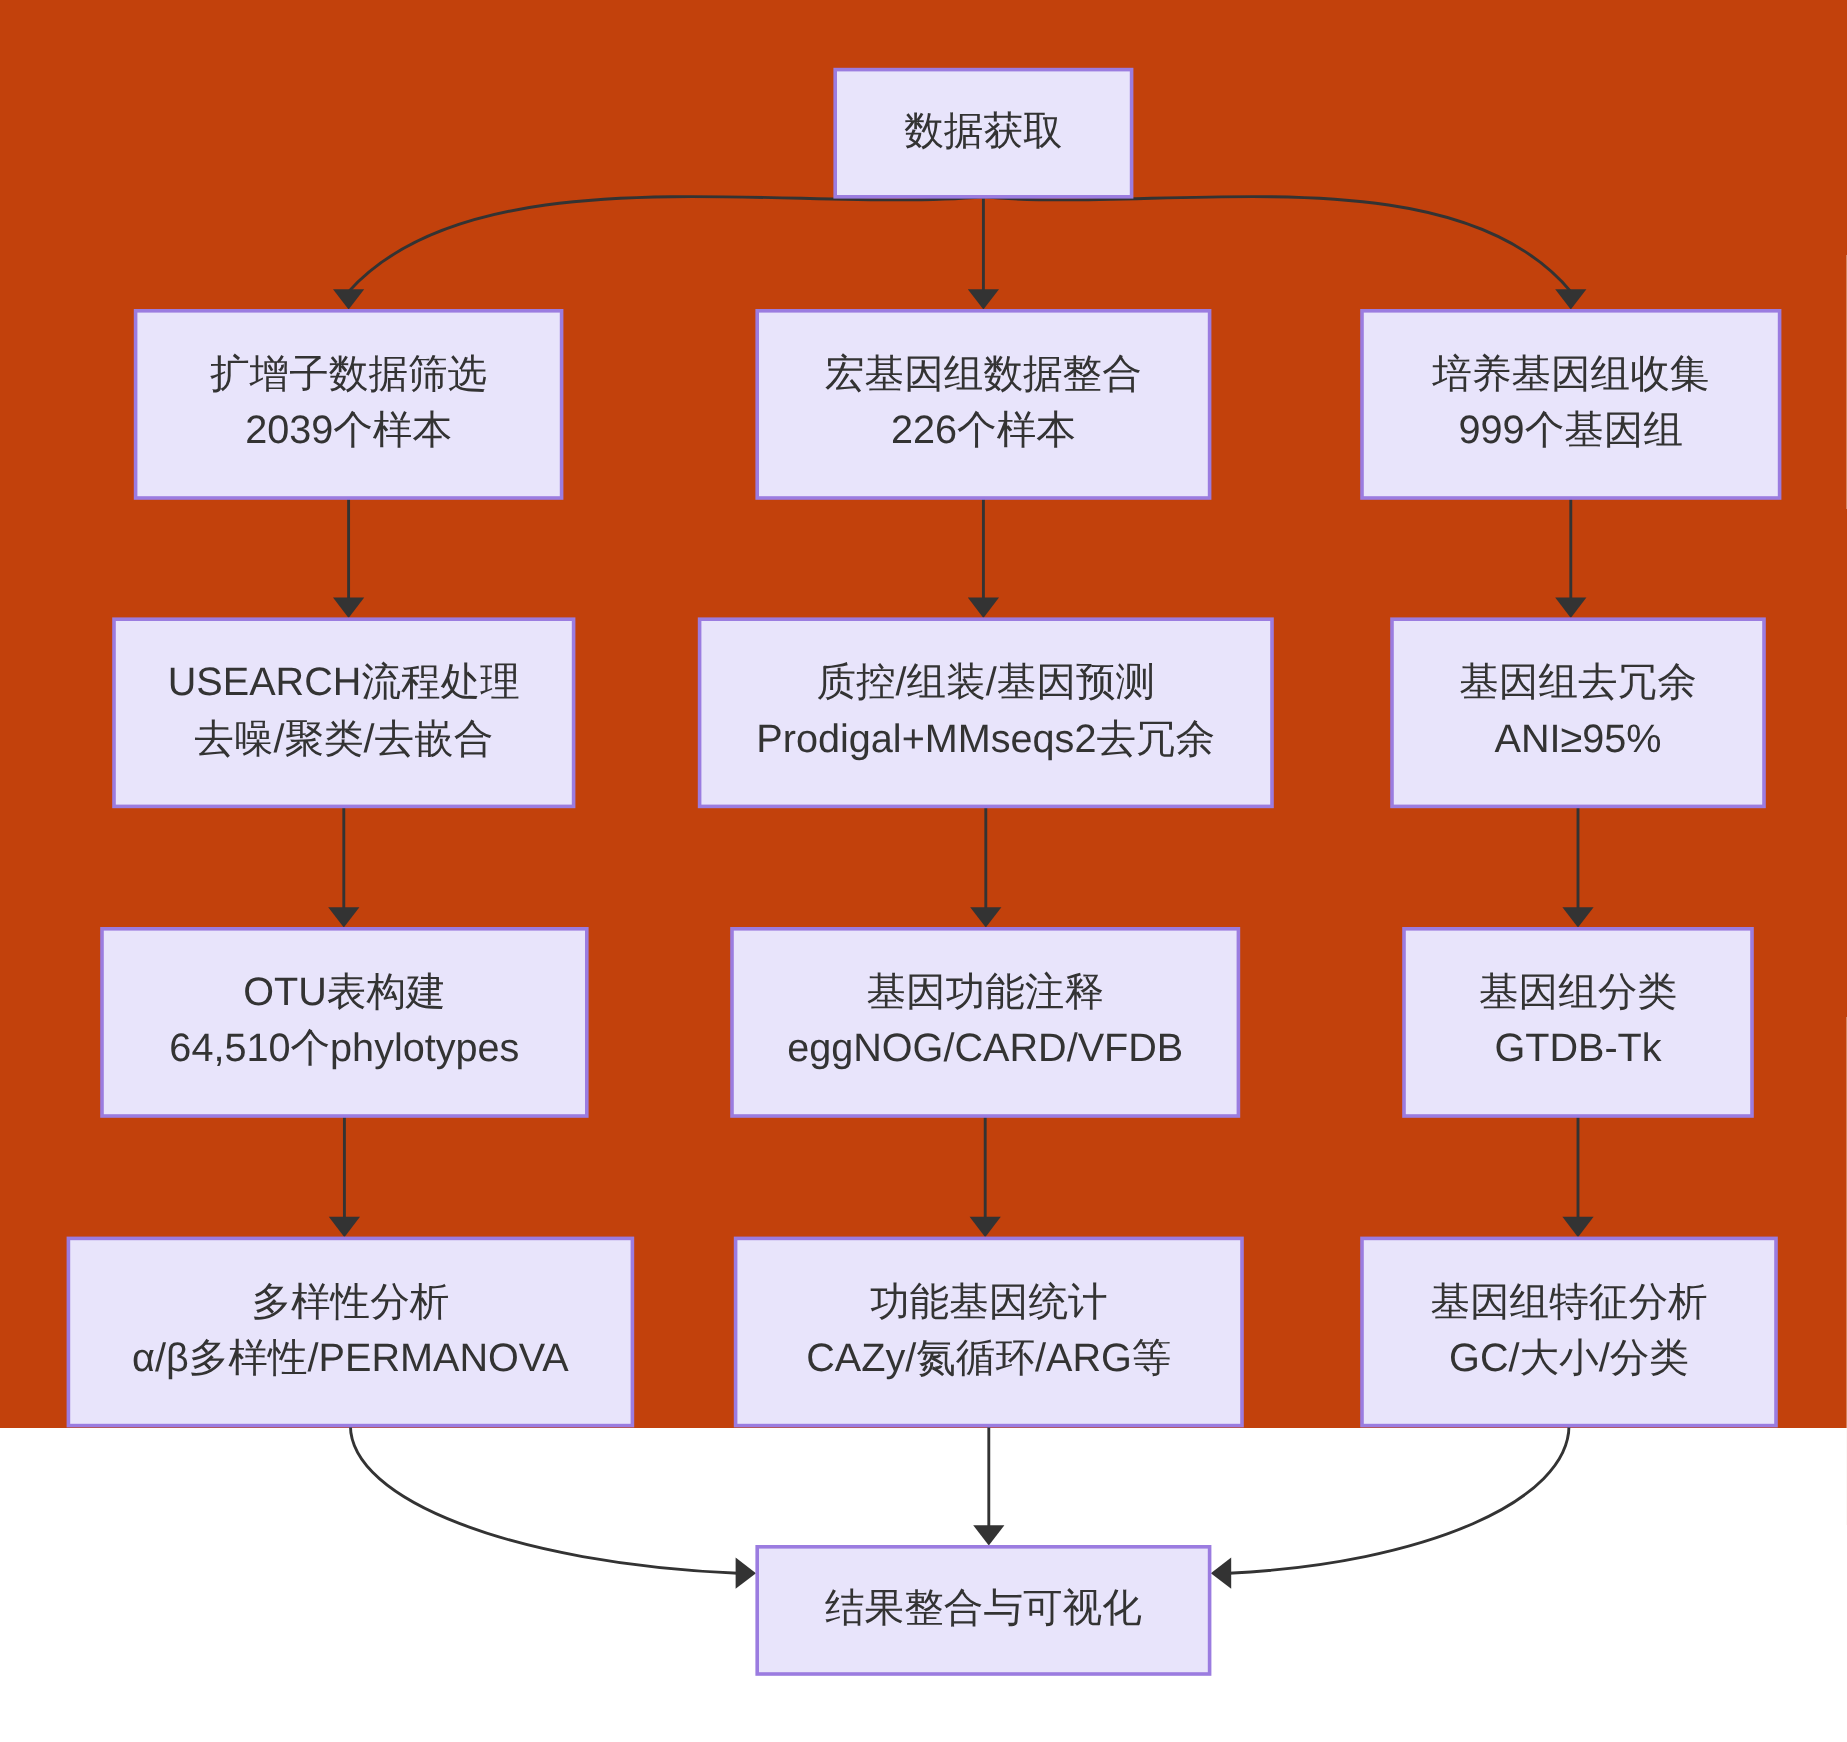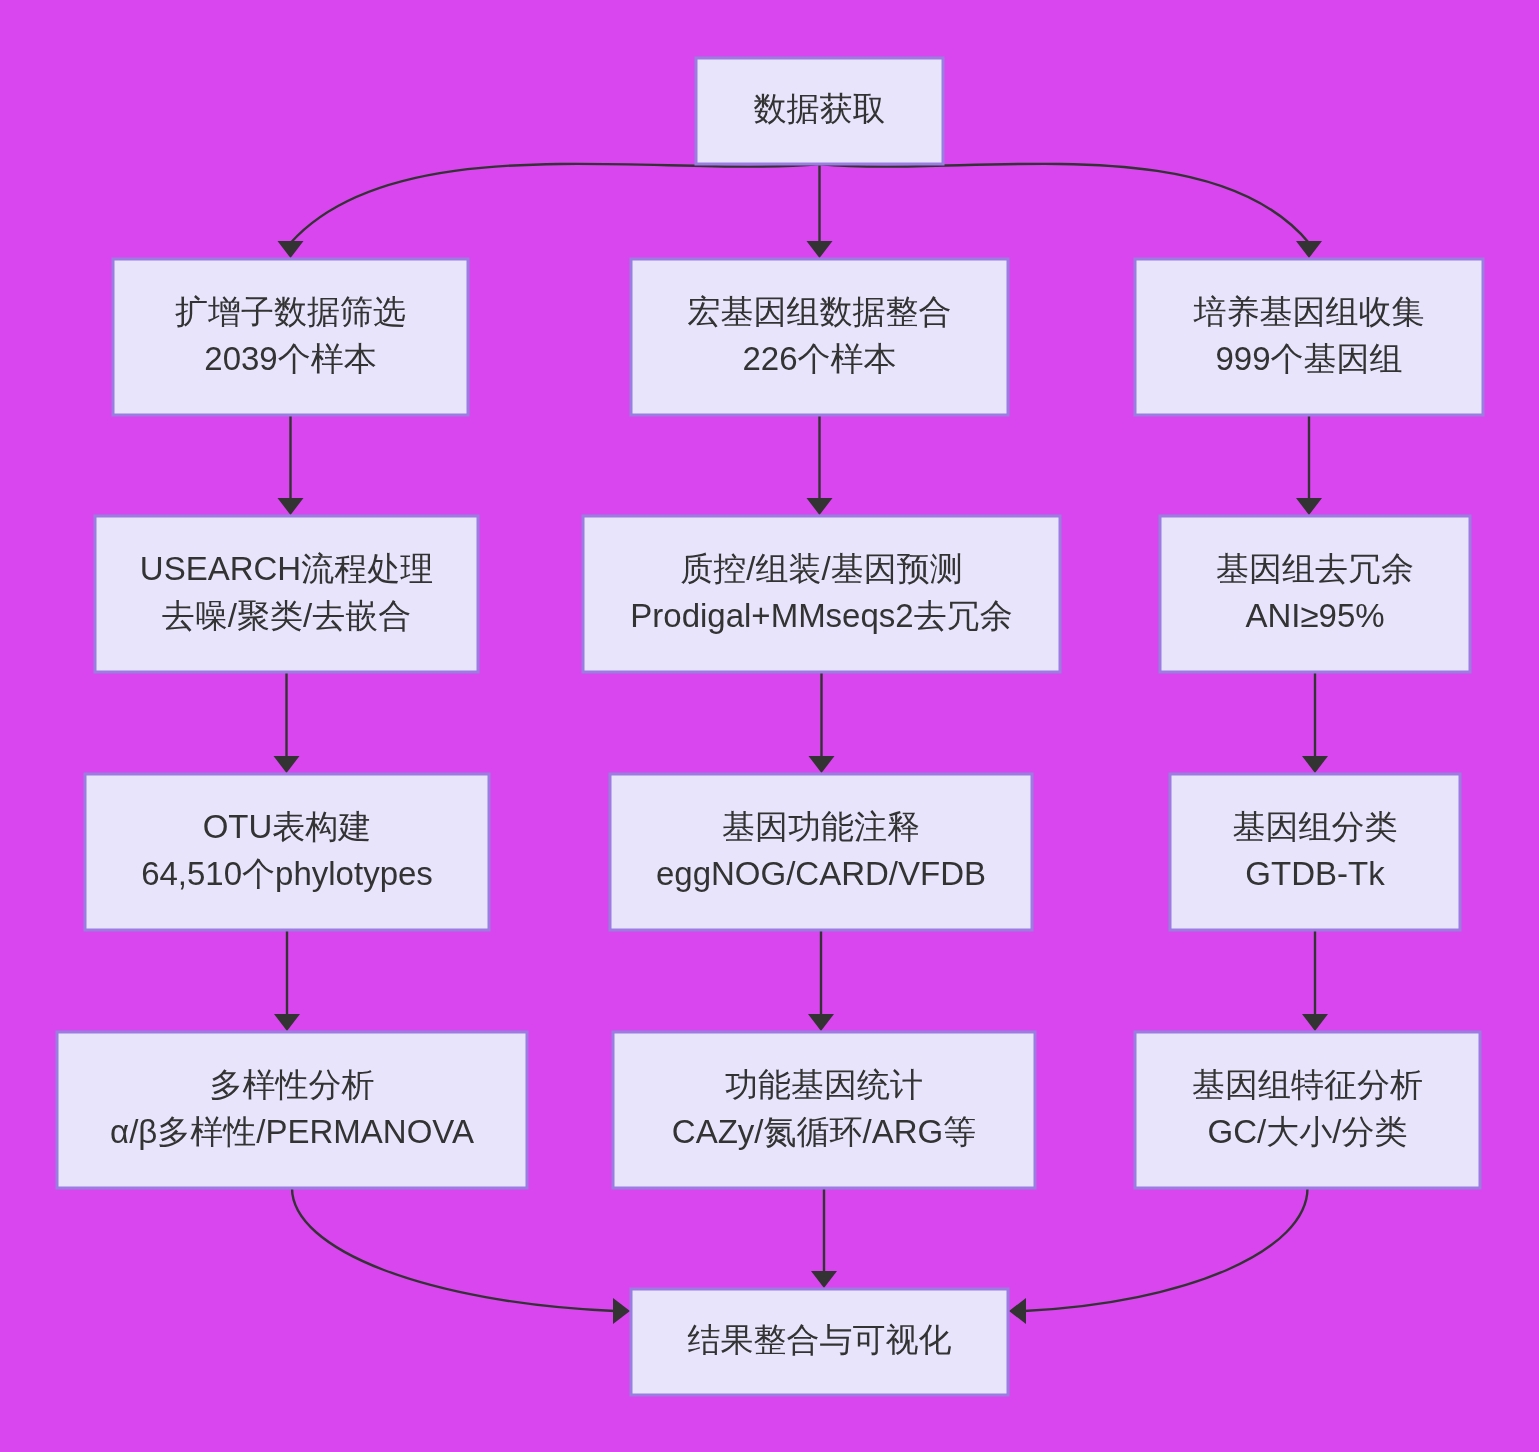--- a/index.html
+++ b/index.html
@@ -9,22 +9,22 @@
   }
   body {
     width: 1539px;
     height: 1452px;
     font-family: "Liberation Sans", "DejaVu Sans", sans-serif;
     overflow: hidden;
   }
   #flowchart-root {
     position: relative;
     width: 1539px;
-    height: 1452px;
-    background: #d946ef;
+    height: 1190px;
+    background: #c2410c;
   }
   svg.diagram {
     position: absolute;
     top: 0;
     left: 0;
     width: 1539px;
     height: 1452px;
     display: block;
   }
   .node-rect {

